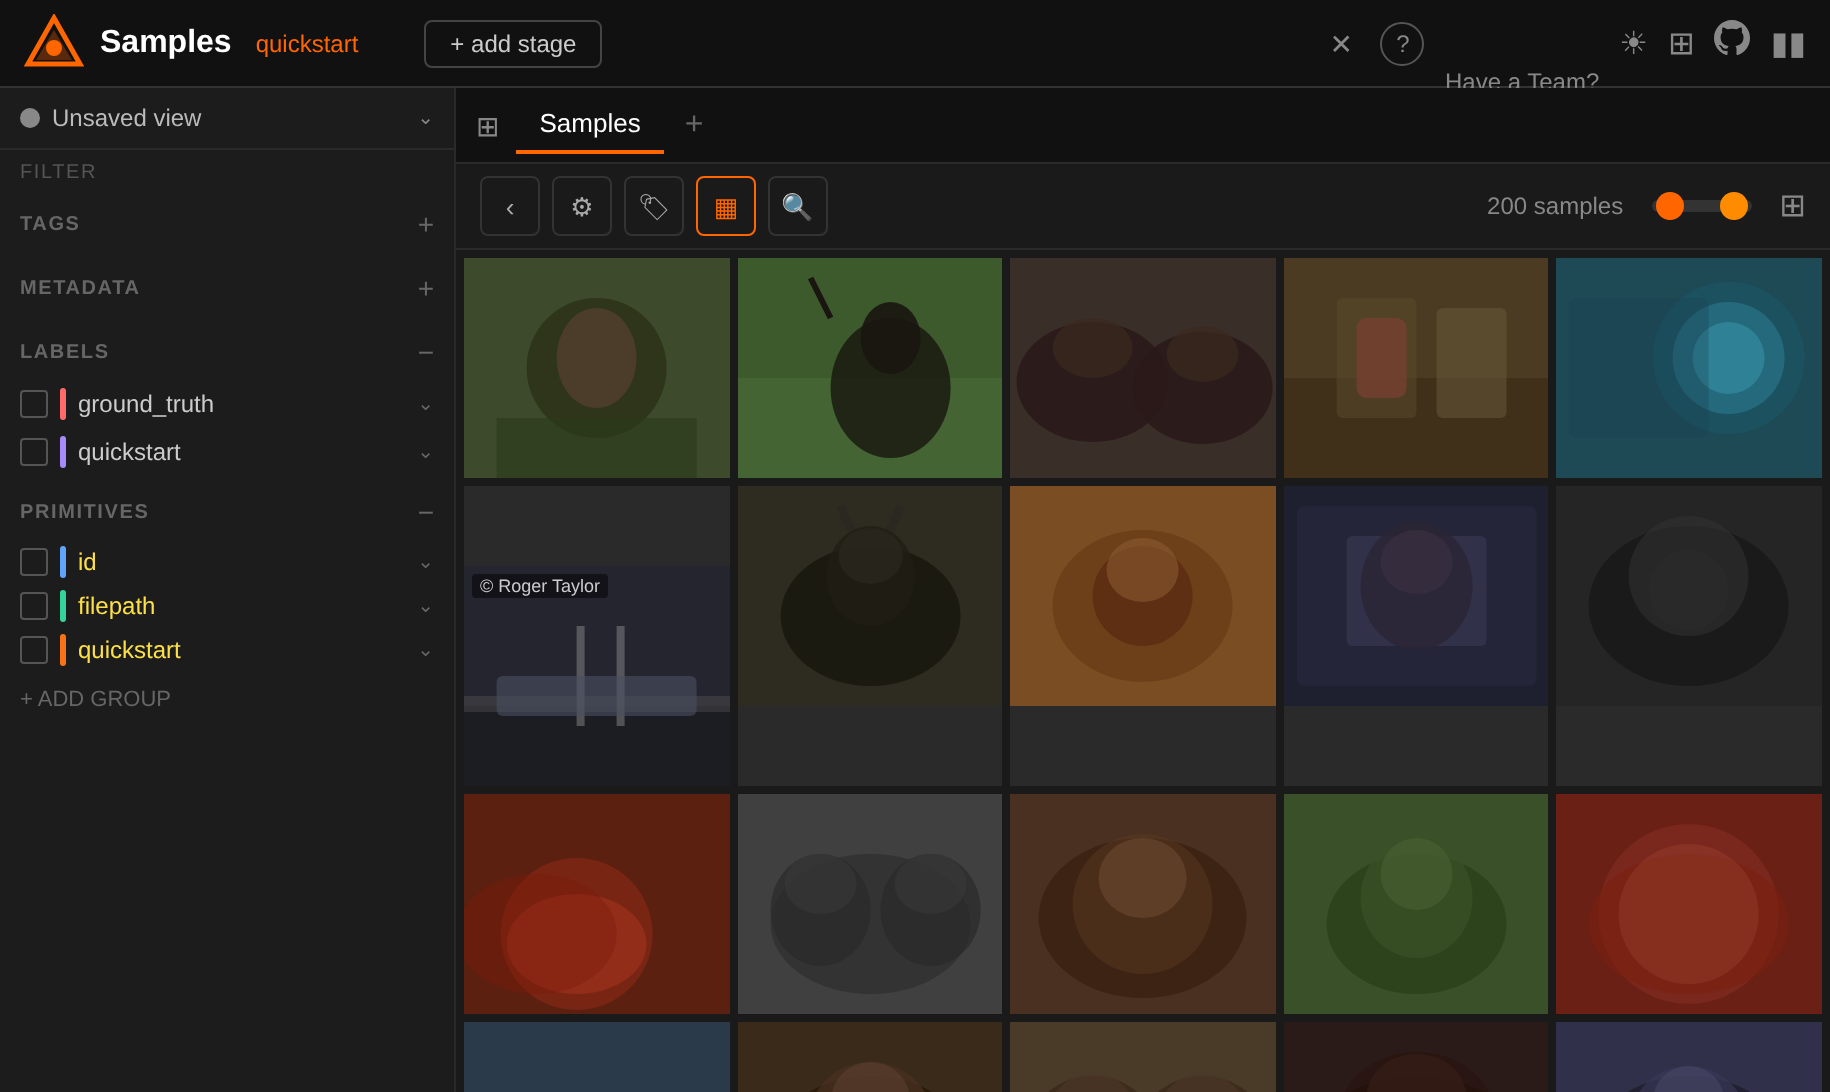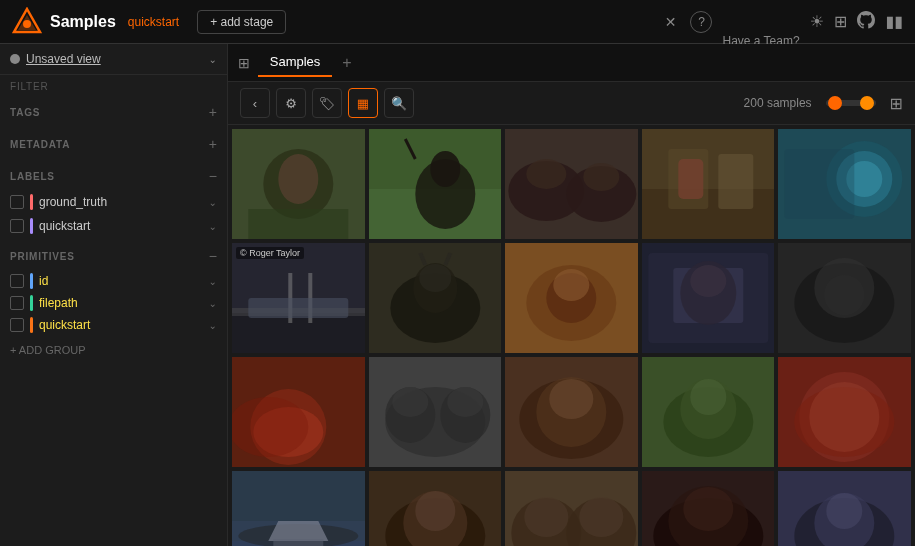--- a/index.html
+++ b/index.html
@@ -43,21 +43,21 @@
       margin-left: 4px;
     }
     .add-stage-btn {
       background: transparent;
       border: 1px solid #444;
       color: #ccc;
       padding: 4px 12px;
       border-radius: 4px;
       cursor: pointer;
       font-size: 12px;
-      margin-left: 8px;
+      margin-left: 23px;
     }
     .topbar-spacer { flex: 1; }
     .topbar-close-icon { color: #888; font-size: 14px; cursor: pointer; margin-right: 4px; }
     .topbar-help-icon {
       width: 22px; height: 22px;
       border: 1px solid #555;
       border-radius: 50%;
       display: flex; align-items: center; justify-content: center;
       color: #888; font-size: 12px; cursor: pointer;
     }
@@ -94,21 +94,20 @@
     }
     .view-dot {
       width: 10px; height: 10px;
       border-radius: 50%;
       background: #888;
     }
     .view-label {
       flex: 1;
       font-size: 12px;
       color: #bbb;
-      text-decoration: underline;
     }
     .view-chevron { color: #888; font-size: 10px; }
 
     .sidebar-section {
       padding: 6px 10px 2px;
     }
     .sidebar-section-header {
       display: flex;
       align-items: center;
       justify-content: space-between;
@@ -337,21 +336,21 @@
       position: relative;
       overflow: hidden;
     }
 
     
     .cell-1 { background: #3d4a2c; }
     .cell-2 { background: #3d5a2c; }
     .cell-3 { background: #3a2e28; }
     .cell-4 { background: #4a3b22; }
     .cell-5 { background: #1e4a56; }
-    .cell-6 { background: #000000; }
+    .cell-6 { background: #000000; margin-top: 40px; }
     .cell-7 { background: #2e2c20; }
     .cell-8 { background: #7a4e22; }
     .cell-9 { background: #1e2030; }
     .cell-10 { background: #252525; }
     .cell-11 { background: #5c2010; }
     .cell-12 { background: #404040; }
     .cell-13 { background: #4a3020; }
     .cell-14 { background: #3a5028; }
     .cell-15 { background: #6a2015; }
     .cell-16 { background: #2a3a4a; }

